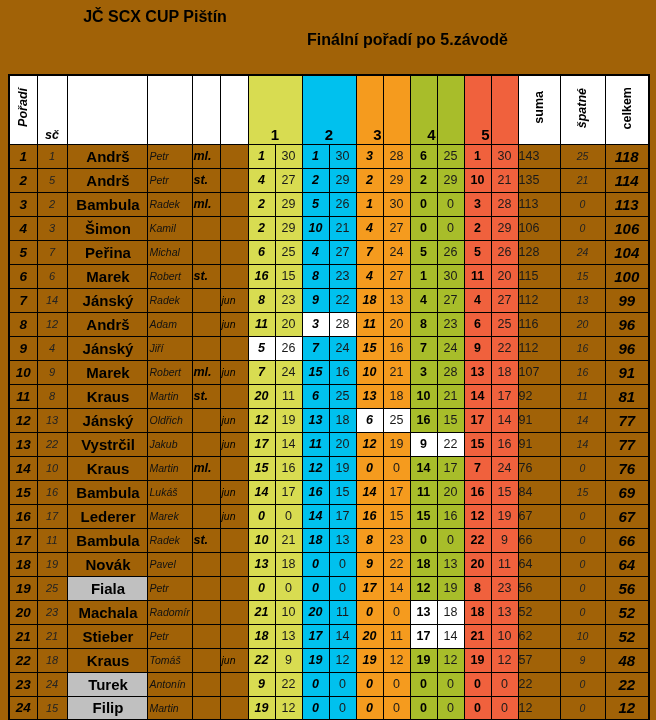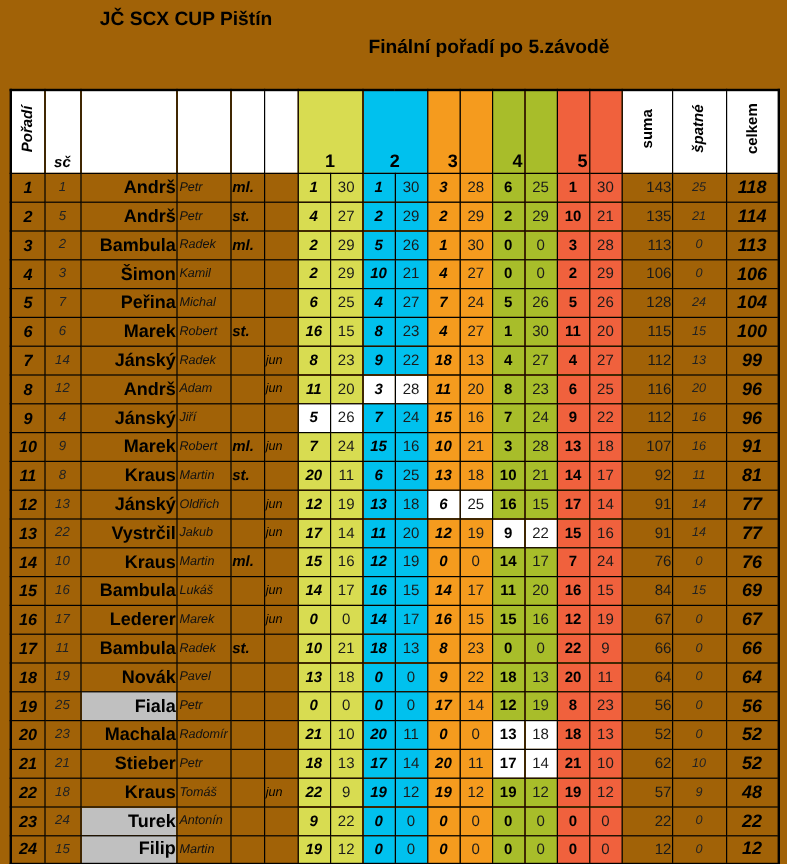--- a/index.html
+++ b/index.html
@@ -29,28 +29,28 @@
   .h-sc { text-align:center; font-style:italic; font-size:12.5px; padding-bottom:2px; }
   th.race { text-align:center; font-size:15px; padding-bottom:1px; }
   th.race.rr { text-align:right; padding-right:1px; }
   th.r1 { background:var(--race1); } th.r2 { background:var(--race2); }
   th.r3 { background:var(--race3); } th.r4 { background:var(--race4); }
   th.r5 { background:var(--race5); }
 
   td { vertical-align:middle; }
   .c-pos     { text-align:center; font-weight:bold; font-style:italic; font-size:13.5px; }
   .c-sc      { text-align:center; font-style:italic; font-size:11px; color:#222; }
-  .c-surname { text-align:right; font-weight:bold; font-size:15px; padding-left:2px; }
+  .c-surname { text-align:center; font-weight:bold; font-size:15px; padding-left:2px; }
   .c-surname.gray { background:var(--gray); }
   .c-first   { text-align:left; font-style:italic; font-size:10.5px; padding-left:2px; color:#111; }
   .c-cat1    { text-align:left; font-weight:bold; font-style:italic; font-size:12.5px; padding-left:1px; }
   .c-cat2    { text-align:left; font-style:italic; font-size:10.5px; padding-left:1px;margin-left:24px; }
   .c-rpos    { text-align:center; font-weight:bold; font-size:12.5px; }
   .c-rpts    { text-align:center; font-size:12.5px; color:#1a1a1a; }
-  .c-suma    { text-align:right; font-size:12.5px; color:#1a1a1a; }
+  .c-suma    { text-align:left; font-size:12.5px; color:#1a1a1a; }
   .c-bad     { text-align:center; font-style:italic; font-size:10.5px; color:#222; }
   .c-total   { text-align:center; font-weight:bold; font-style:italic; font-size:15px; }
   td.bg1 { background:var(--race1); } td.bg2 { background:var(--race2); }
   td.bg3 { background:var(--race3); } td.bg4 { background:var(--race4); }
   td.bg5 { background:var(--race5); } td.white { background:#ffffff; }
 </style>
 </head>
 <body>
 
 <div class="page" style="--race1: #d8dc51; --race2: #00c1ee; --race3: #f59b1e; --race4: #a8bd2a; --race5: #f0613d; --gray: #c0c0c0; --grid: #000000;">

